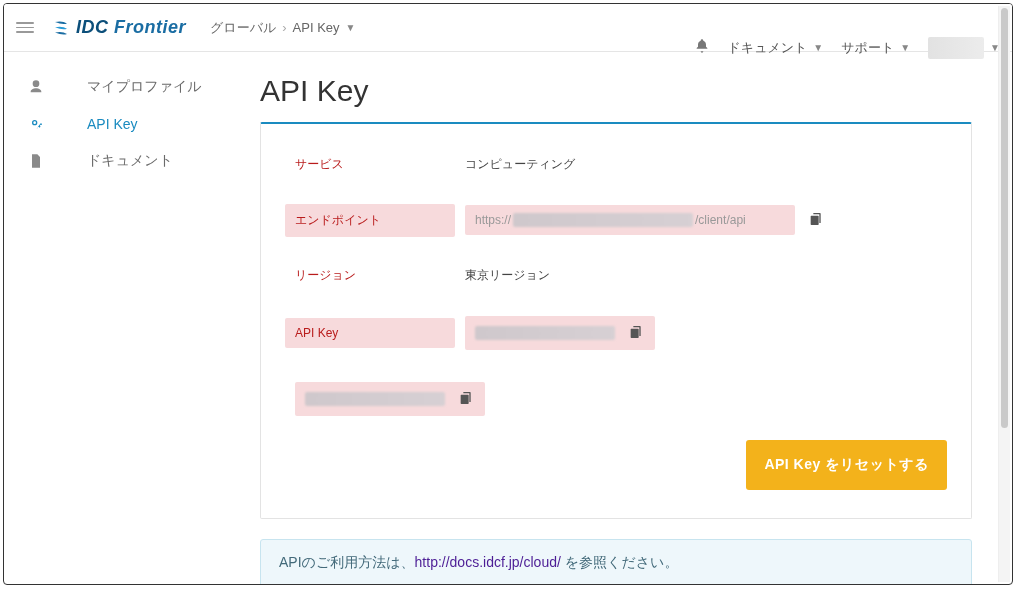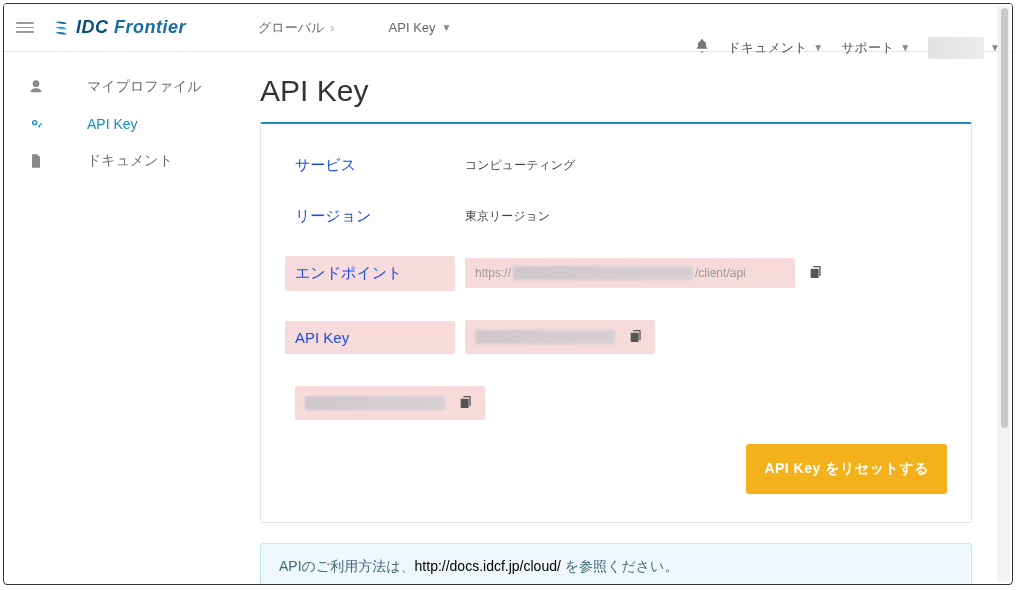--- a/index.html
+++ b/index.html
@@ -59,21 +59,21 @@
       font-size: 18px;
       font-style: italic;
       letter-spacing: .5px;
     }
     .brand-text .accent { color:#0c4f7a; }
     .breadcrumb {
       display:flex; align-items: center;
       color:#888; font-size:13px;
     }
     .breadcrumb .sep { margin: 0 6px; color:#aaa; }
-    .breadcrumb .bc-link { color:#666;margin-left:48px; }
+    .breadcrumb .bc-link { color:#666; }
     .breadcrumb .caret { margin-left:6px; font-size:10px; color:#888; }
     .nav-right {
       margin-left:auto;
       display:flex; align-items: center; gap: 18px;
       color:#555;
       font-size:13px;
       margin-top:40px;
     }
     .nav-btn { display:flex; align-items:center; cursor:pointer; }
     .nav-btn .caret { margin-left:6px; font-size:10px; color:#888; }
@@ -123,22 +123,22 @@
       padding: 24px 24px 28px;
       background:#fff;
     }
     .row {
       display:flex;
       align-items:center;
       margin-bottom: 16px;
     }
     .row .label-cell {
       width: 170px;
-      color:#1d4ed8;
-      font-size:15px;
+      color:#b91c1c;
+      font-size:12px;
       padding: 8px 10px;
     }
     .row .value-cell {
       flex:1;
       color:#444;
       font-size:12px;
       padding: 8px 10px;
       display:flex; align-items:center;
     }
     .row.plain .label-cell, .row.plain .value-cell { background:transparent; }
@@ -182,21 +182,21 @@
 
     .info-box {
       margin-top: 20px;
       border:1px solid #c7e4ef;
       background:#eef7fb;
       border-radius:3px;
       padding: 14px 18px;
       font-size:14px;
       color:#436a7a;
     }
-    .info-box a { color:#000000; text-decoration: none; }
+    .info-box a { color:#4c1d95; text-decoration: none; }
 
     
     .scrollbar {
       position:absolute; right:2px; top:2px; bottom:2px;
       width:12px; background:#f4f4f4; border-left:1px solid #eee;
     }
     .scrollbar .thumb {
       position:absolute; left:2px; right:2px; top:2px; height:420px;
       background:#c9c9c9; border-radius:5px;
     }
@@ -282,45 +282,45 @@
     </div>
 
     <div class="content">
       <h1 class="page-title">API Key</h1>
 
       <div class="panel">
 
         <div class="row plain">
           <div class="label-cell">サービス</div>
           <div class="value-cell">コンピューティング</div>
-        </div>
-
-        <div class="row plain">
-          <div class="label-cell">リージョン</div>
-          <div class="value-cell">東京リージョン</div>
         </div>
 
         <div class="row hl first">
           <div class="label-cell">エンドポイント</div>
           <div class="value-cell">
             <span class="val-box wide">
               <span>https://</span>
                 <span class="blurred" style="width:180px;height:14px;margin:0 2px;"></span>
                 <span>/client/api</span>
             </span>
             <span class="copy-btn">
               <span>
                 <svg viewBox="0 0 24 24">
                     <path d="M8 3h10a1 1 0 011 1v14h-2V5H8zm-3 4h10a1 1 0 011 1v12a1 1 0 01-1 1H5a1 1 0 01-1-1V8a1 1 0 011-1z"></path>
                   </svg>
               </span>
             </span>
           </div>
         </div>
 
+        <div class="row plain">
+          <div class="label-cell">リージョン</div>
+          <div class="value-cell">東京リージョン</div>
+        </div>
+
         <div class="row hl">
           <div class="label-cell">API Key</div>
           <div class="value-cell">
             <span class="val-box mid">
               <span class="blurred" style="width:140px;height:14px;"></span>
               <span class="copy-btn">
                 <span>
                   <svg viewBox="0 0 24 24">
                       <path d="M8 3h10a1 1 0 011 1v14h-2V5H8zm-3 4h10a1 1 0 011 1v12a1 1 0 01-1 1H5a1 1 0 01-1-1V8a1 1 0 011-1z"></path>
                     </svg>

